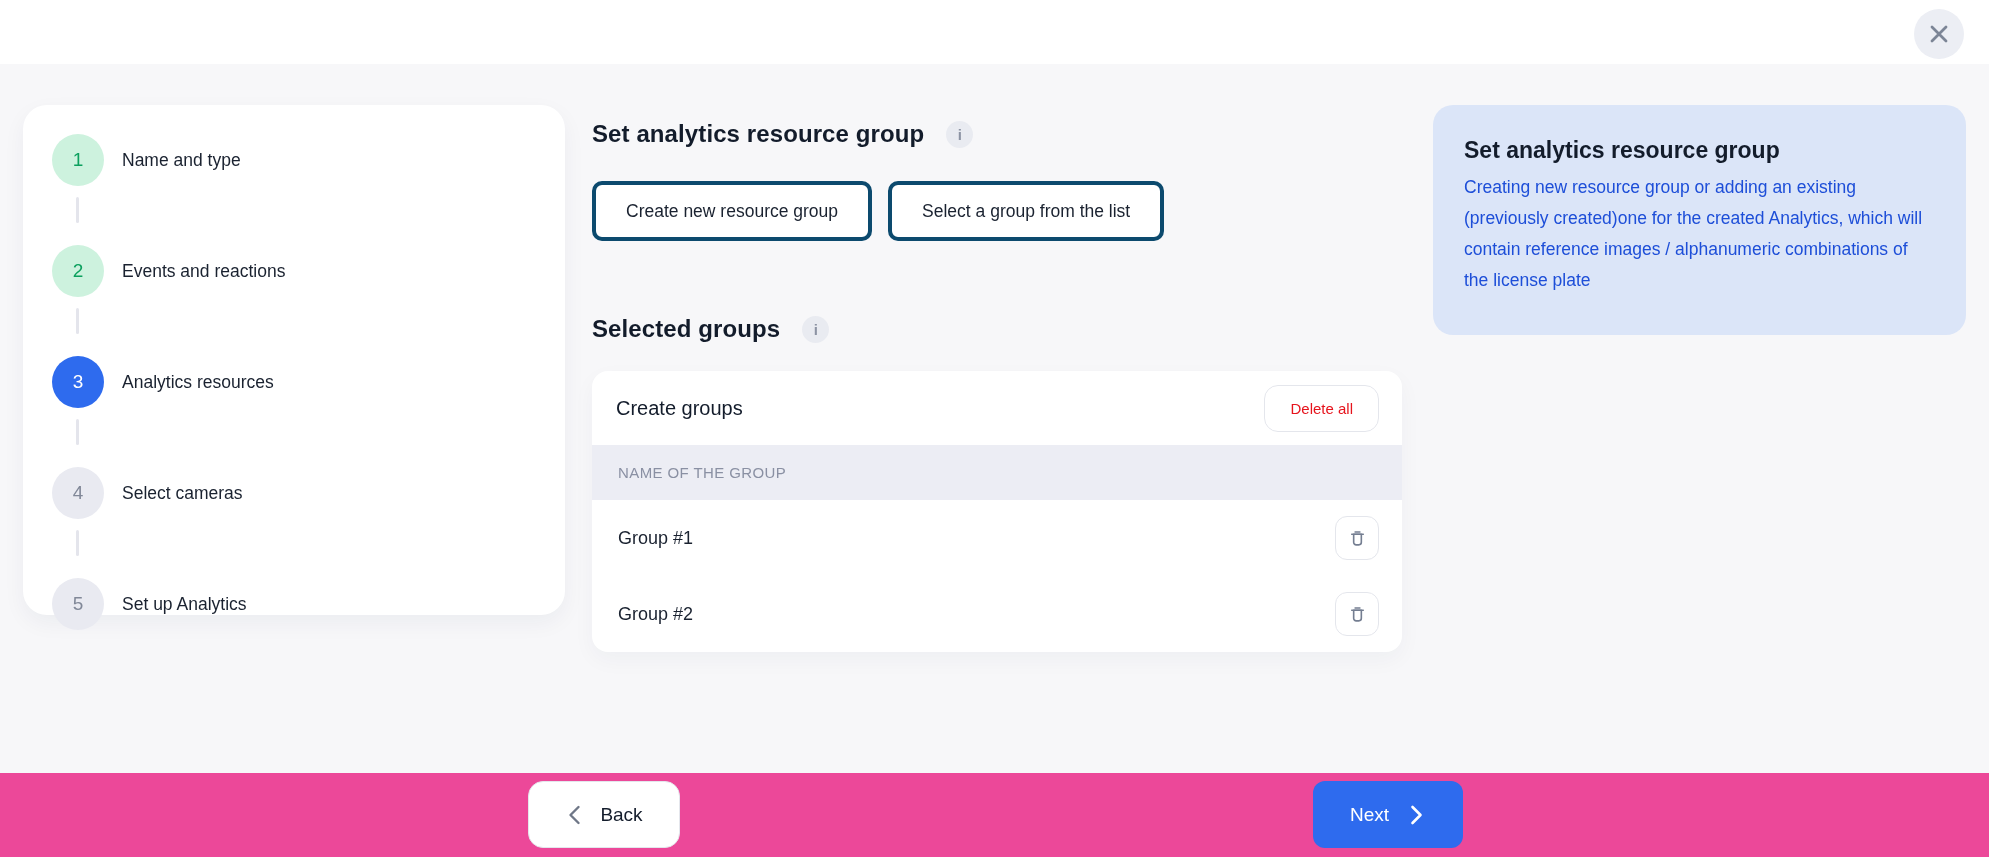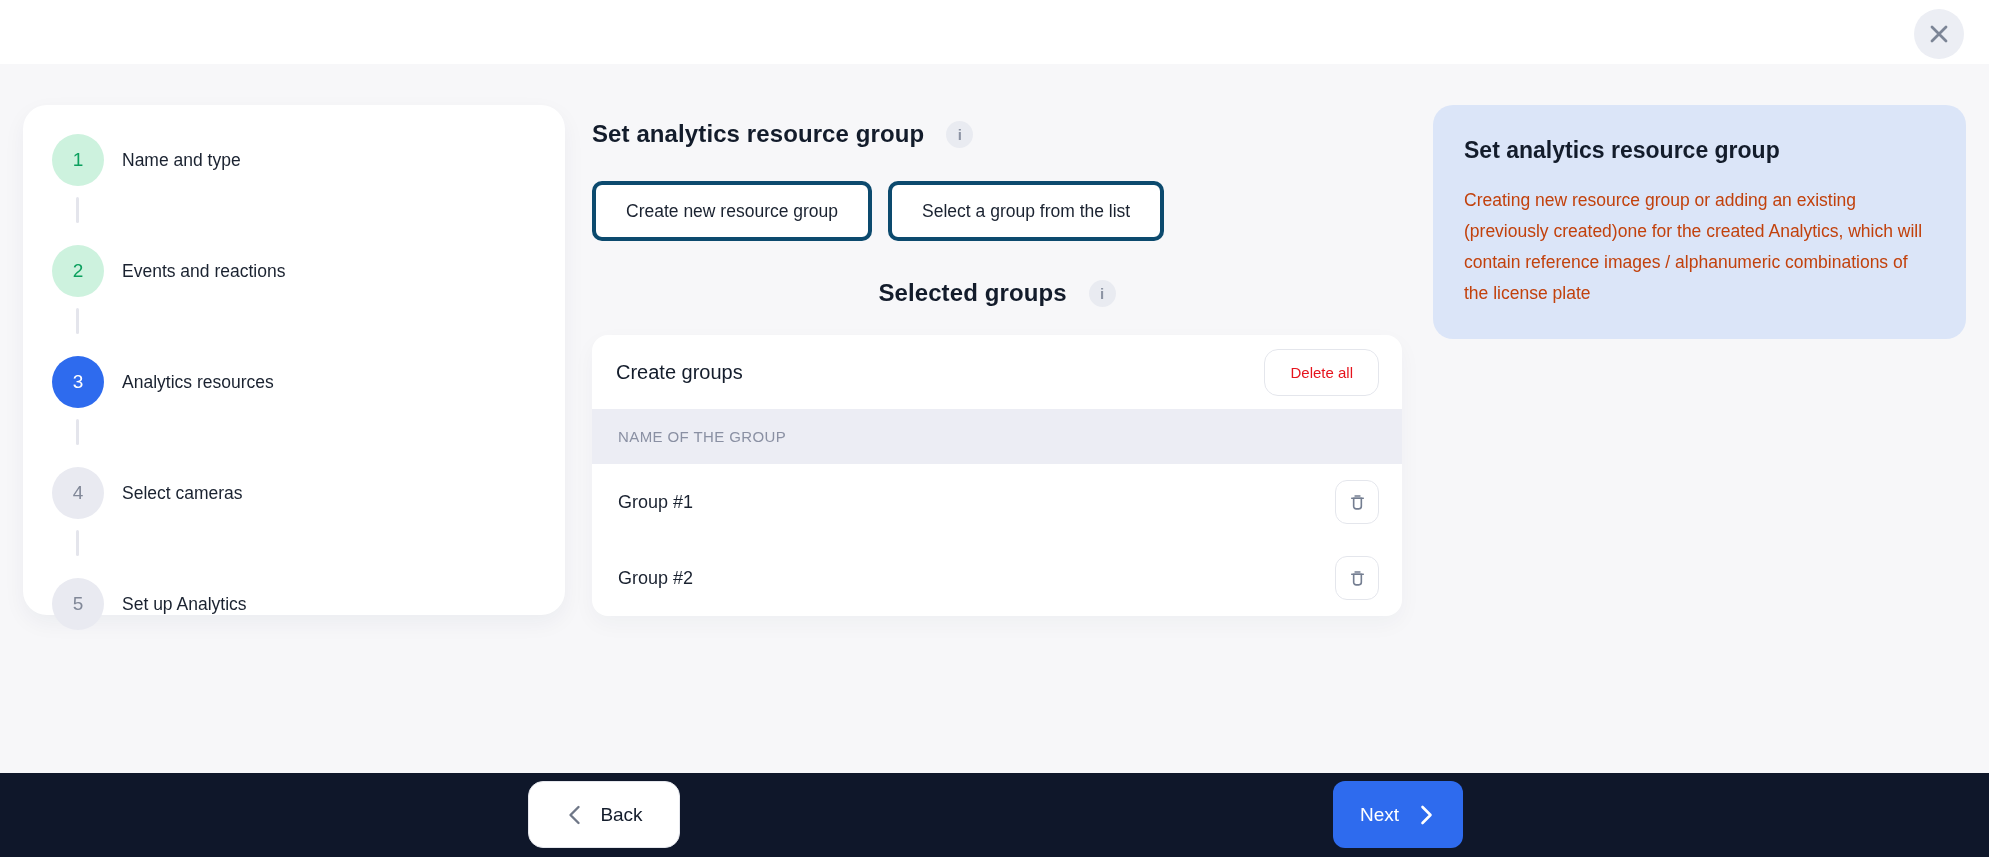--- a/index.html
+++ b/index.html
@@ -27,21 +27,21 @@
   .step-circle.todo   { background:#e9eaf1; color:#818898; }
   .step-label { margin-left:18px; font-size:17.5px; color:#1a2230; }
   .connector { height:48px; }
   .connector::before { content:""; display:block; width:3px; height:26px; background:#e4e5ec;
     border-radius:2px; margin:11px 0 0 24px; }
 
   
   .content { position:absolute; left:592px; top:0; width:810px; }
   .section-head { display:flex; align-items:center; gap:22px; }
   .head-1 { margin-top:56px; }
-  .head-2 { margin-top:38px;justify-content:center; }
+  .head-2 { margin-top:74px; }
   .section-head h2 { font-size:24px; font-weight:700; color:#131c2b; letter-spacing:.1px; }
   .info-icon { width:27px; height:27px; border-radius:50%; background:#e9ebf1; color:#8c93a3;
     display:flex; align-items:center; justify-content:center; font-size:15px; font-weight:600; cursor:pointer; }
 
   .btn-row { margin-top:33px; display:flex; gap:16px; }
   .ghost-btn { height:60px; padding:0 30px; background:#fff; border:4px solid #0c4a6e;
     border-radius:10px; font-family:inherit; font-size:17.5px; color:#1a2230; cursor:pointer; }
 
   
   .groups-card { margin-top:28px; width:810px; background:#fff; border-radius:16px;
@@ -56,28 +56,28 @@
   .g-row { height:76px; display:flex; align-items:center; justify-content:space-between;
     padding:0 23px 0 26px; }
   .g-name { font-size:18px; color:#1a2230; }
   .trash-btn { width:44px; height:44px; background:#fff; border:1px solid #e4e6ec;
     border-radius:12px; display:flex; align-items:center; justify-content:center; cursor:pointer; }
 
   
   .help-panel { position:absolute; right:23px; top:41px; width:533px; min-height:230px;
     background:#dbe5f8; border-radius:20px; padding:32px 30px 30px 31px; }
   .help-title { font-size:23px; font-weight:700; color:#131c2b; }
-  .help-body { margin-top:21px; font-size:17.5px; line-height:31px; color:#c2410c; }
-
-  
-  .ftr { position:relative; height:84px; background:#0f172a; }
+  .help-body { margin-top:8px; font-size:17.5px; line-height:31px; color:#1d4ed8; }
+
+  
+  .ftr { position:relative; height:84px; background:#ec4899; }
   .back-btn { position:absolute; left:528px; top:8px; width:152px; height:67px;
     background:#fff; border:1px solid #e4e6ec; border-radius:15px; display:flex; align-items:center;
     justify-content:center; gap:15px; font-family:inherit; font-size:19px; color:#131c2b; cursor:pointer; }
-  .next-btn { position:absolute; right:526px; top:8px; width:130px; height:67px;
+  .next-btn { position:absolute; right:526px; top:8px; width:150px; height:67px;
     background:#2e6bee; border:none; border-radius:12px; display:flex; align-items:center;
     justify-content:center; gap:17px; font-family:inherit; font-size:19px; color:#ffffff; cursor:pointer; }
   svg { display:block; }
 </style>
 </head>
 <body>
 
 <div class="hdr">
   <button class="close-btn">
     <span>

